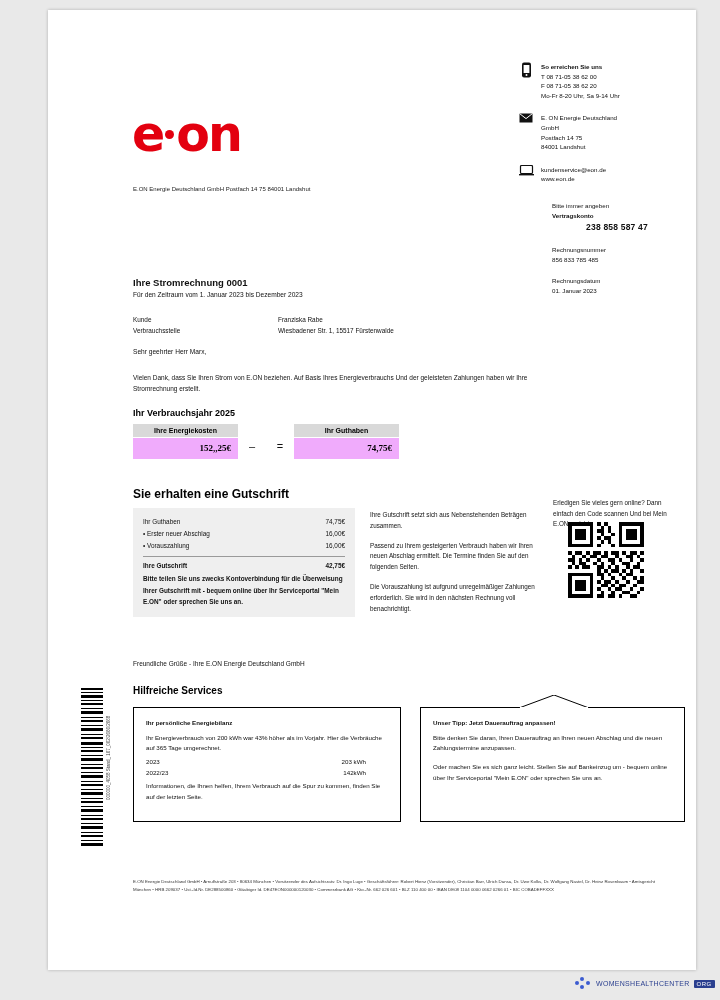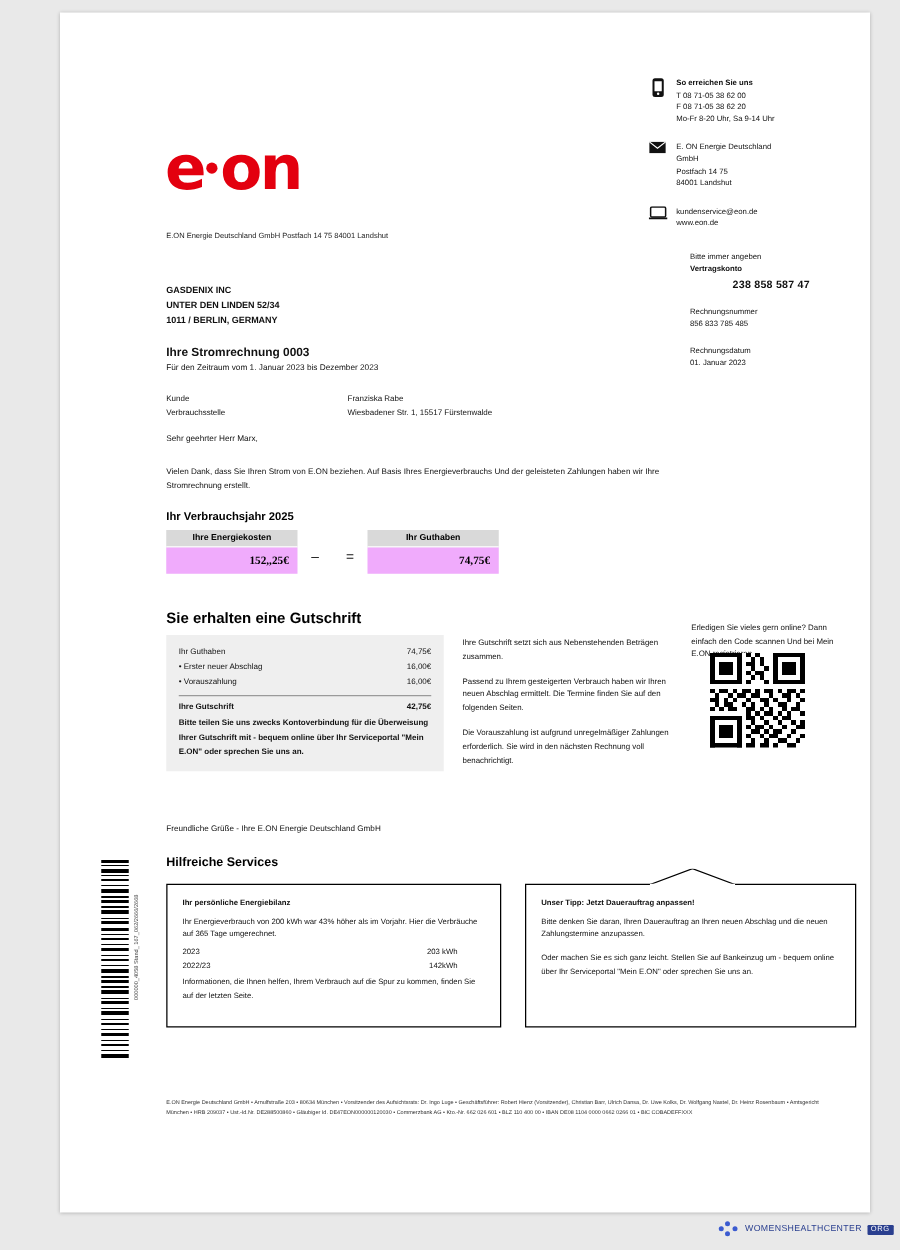--- a/index.html
+++ b/index.html
@@ -359,27 +359,22 @@
       <div class="blk">
         <div>Rechnungsnummer</div>
         <div>856 833 785 485</div>
       </div>
       <div class="blk">
         <div>Rechnungsdatum</div>
         <div>01. Januar 2023</div>
       </div>
     </div>
 
-    <div class="address">
-      <div>GASDENIX INC</div>
-      <div>UNTER DEN LINDEN 52/34</div>
-      <div>1011 / BERLIN, GERMANY</div>
-    </div>
-
-    <div class="inv-title">Ihre Stromrechnung 0003</div>
+
+    <div class="inv-title">Ihre Stromrechnung 0001</div>
     <div class="inv-period">Für den Zeitraum vom 1. Januar 2023 bis Dezember 2023</div>
 
     <div class="kv">
       <div class="line">
         <div class="k">Kunde</div>
         <div class="v">Franziska Rabe</div>
       </div>
       <div class="line">
         <div class="k">Verbrauchsstelle</div>
         <div class="v">Wiesbadener Str. 1, 15517 Fürstenwalde</div>

